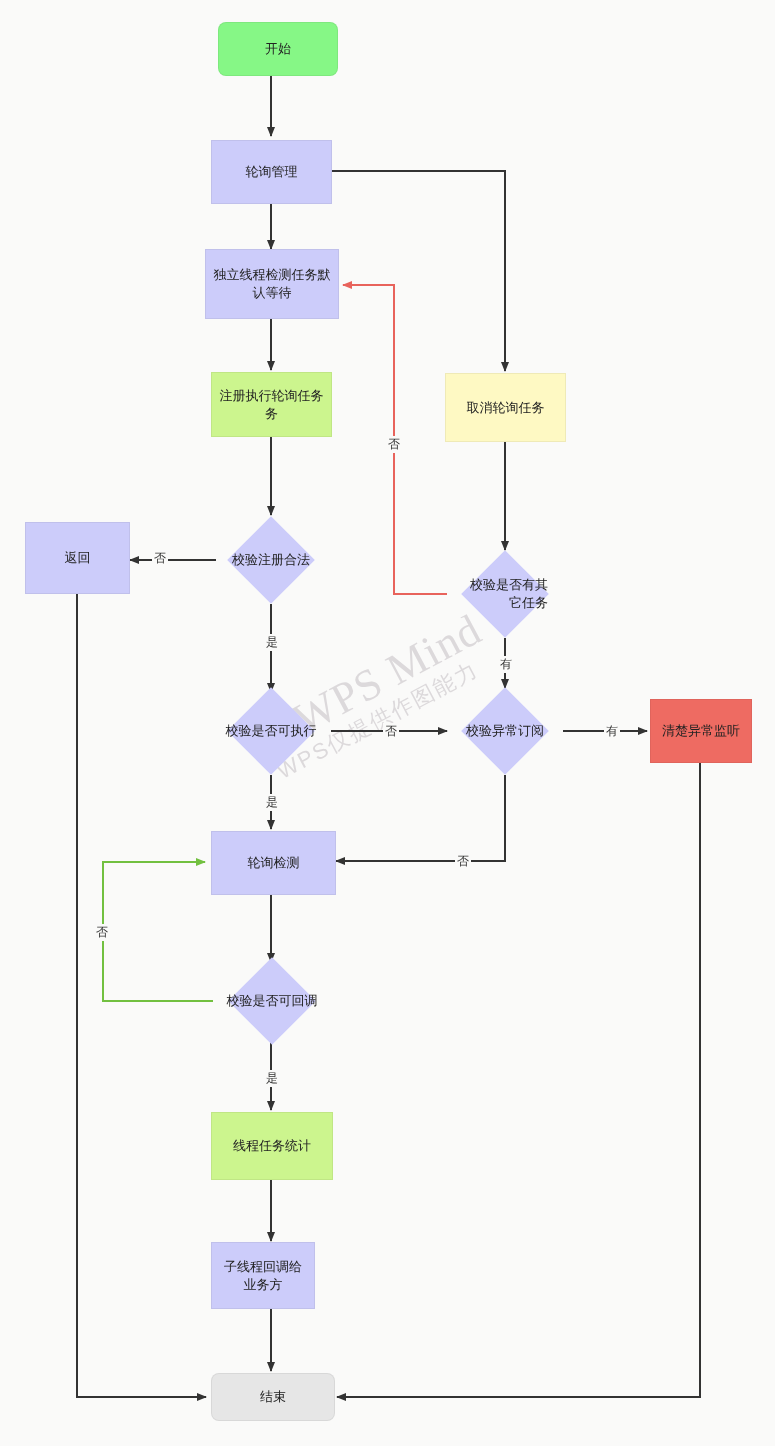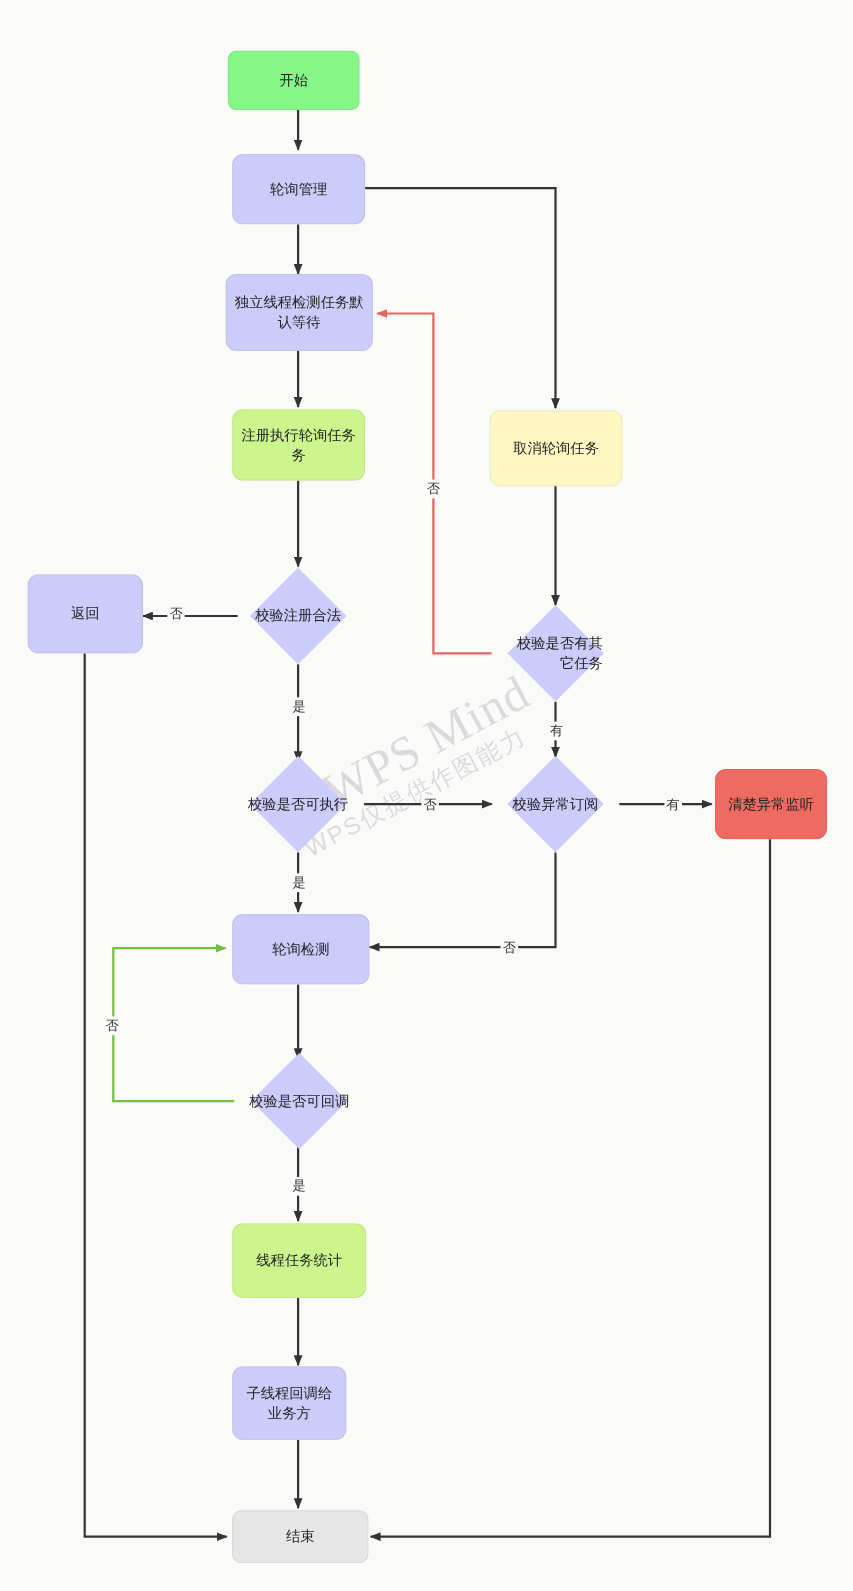--- a/index.html
+++ b/index.html
@@ -8,21 +8,20 @@
     width:775px;height:1446px;overflow:hidden;position:relative;
   }
   #stage{position:relative;width:775px;height:1446px;background:#fafaf9;}
   svg#edges{position:absolute;left:0;top:0;width:775px;height:1446px;}
   .node{
     position:absolute;box-sizing:border-box;
     display:flex;align-items:center;justify-content:center;
     text-align:center;line-height:1.35;
     font-size:13px;color:#222;
     padding:2px 6px;
-    border-radius:10px;
   }
   .rect{border:1px solid rgba(0,0,0,.06);}
   .rounded{border-radius:8px;}
   .n-purple{background:#ccccfa;}
   .n-green{background:#86f786;}
   .n-lgreen{background:#ccf58e;}
   .n-orange{background:#f5b островов;}
   .n-orange{background:#fef9c3;}
   .n-red{background:#ee6b62;}
   .n-gray{background:#e6e6e6;}
@@ -110,21 +109,21 @@
 
     <g fill="none" stroke="#e8635c" stroke-width="2" marker-end="url(#ahr)">
       <path d="M447,594 L394,594 L394,285 L343,285"></path>
     </g>
 
     <g fill="none" stroke="#72c040" stroke-width="2" marker-end="url(#ahg)">
       <path d="M213,1001 L103,1001 L103,862 L205,862"></path>
     </g>
   </svg>
 
-  <div class="node rect rounded n-green" style="left:207px;top:22px;width:120px;height:54px;margin-top:24px;">开始</div>
+  <div class="node rect rounded n-green" style="left:218px;top:22px;width:120px;height:54px;">开始</div>
 
   <div class="node rect n-purple" style="left:211px;top:140px;width:121px;height:64px;">轮询管理</div>
 
   <div class="node rect n-purple" style="left:205px;top:249px;width:134px;height:70px;">独立线程检测任务默认等待</div>
 
   <div class="node rect n-lgreen" style="left:211px;top:372px;width:121px;height:65px;">注册执行轮询任务务</div>
 
   <div class="node rect n-orange" style="left:445px;top:373px;width:121px;height:69px;">取消轮询任务</div>
 
   <div class="node rect n-purple" style="left:25px;top:522px;width:105px;height:72px;">返回</div>

